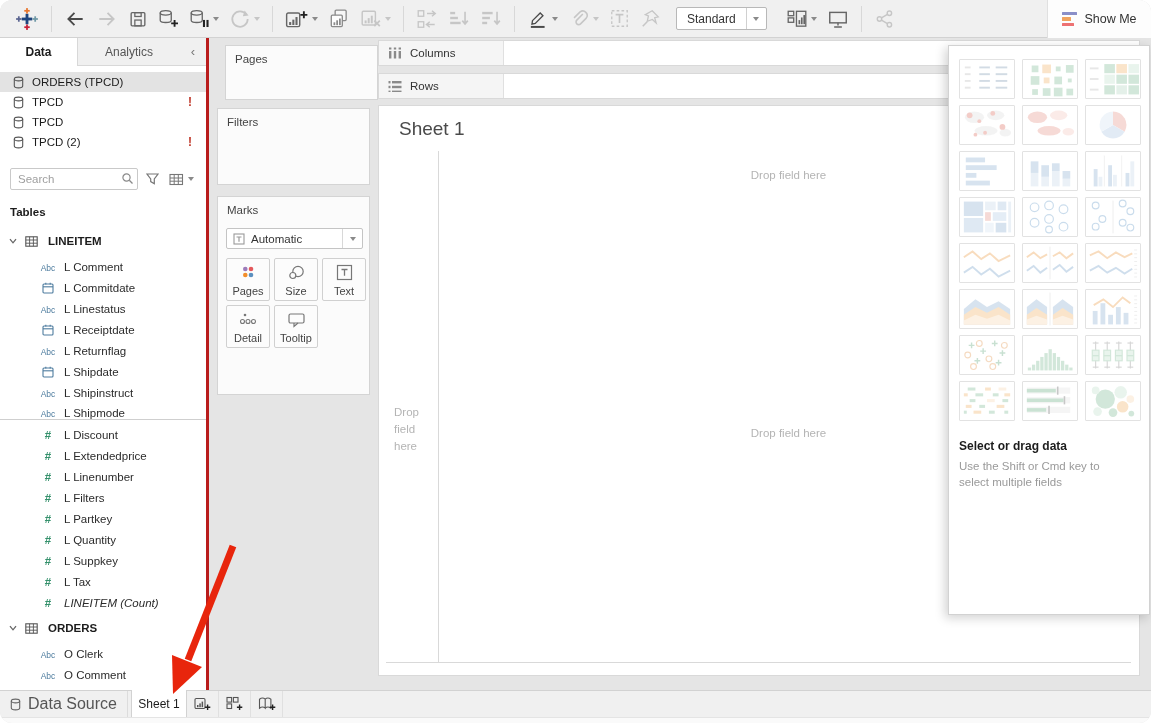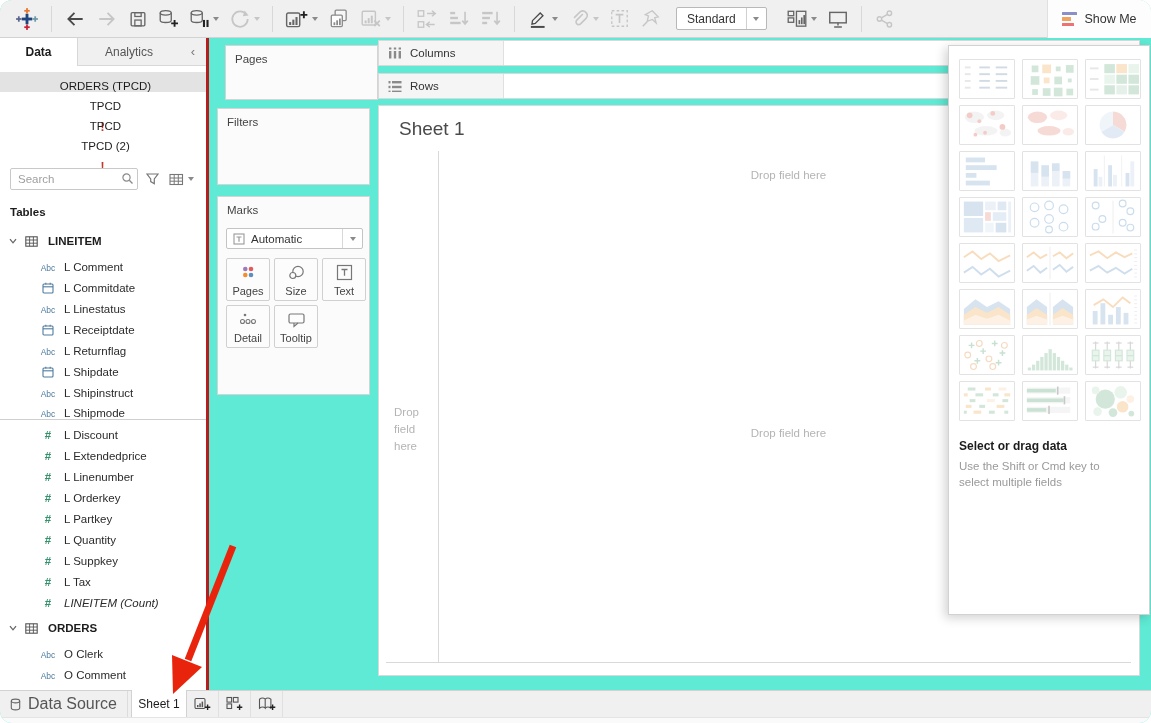--- a/index.html
+++ b/index.html
@@ -1,17 +1,17 @@
 <!DOCTYPE html>
 <html><head>
 <meta charset="utf-8">
 <style>
   * { margin:0; padding:0; box-sizing:border-box; }
   html,body { width:1151px; height:723px; font-family:"Liberation Sans",sans-serif; font-size:11.5px; color:#333; }
-  .app { position:relative; width:1151px; height:723px; background:#5eead4; overflow:hidden;border-radius:12px; }
+  .app { position:relative; width:1151px; height:723px; background:#e5e5e5; overflow:hidden;border-radius:12px; }
 
   
   .toolbar { position:absolute; left:0; top:0; width:1151px; height:38px; background:#f0f0f0; border-bottom:1px solid #d2d2d2; display:flex; align-items:center; padding-left:10px; }
   .tb-sep { width:1px; height:26px; background:#d8d8d8; margin:0 7px; }
   .tb-btn { display:flex; align-items:center; justify-content:center; height:30px; padding:0 5px; border-radius:2px; }
   .caret { width:0; height:0; border-left:3.5px solid transparent; border-right:3.5px solid transparent; border-top:4px solid #8a8a8a; margin-left:3px; }
   .caret.dis { border-top-color:#c6c6c6; }
   .std-select { display:flex; align-items:center; height:23px; background:#fff; border:1px solid #b8b8b8; border-radius:2px; margin-left:10px; }
   .std-select .lbl { padding:0 10px; font-size:12px; color:#333; min-width:62px; }
   .std-select .cbox { width:20px; height:100%; border-left:1px solid #d0d0d0; display:flex; align-items:center; justify-content:center; }
@@ -20,21 +20,21 @@
   .sm-bars i { display:block; height:3.5px; border-radius:0.5px; }
 
   
   .lp { position:absolute; left:0; top:38px; width:209px; height:652px; background:#fff; border-right:3px solid #b91c1c; overflow:hidden; }
   .lp-tabs { display:flex; height:28px; background:#f0f0f0; border-bottom:1px solid #d8d8d8; align-items:stretch; }
   .lp-tab { display:flex; align-items:center; justify-content:center; font-size:12px; color:#555; }
   .lp-tab.active { background:#fff; width:78px; border-right:1px solid #d8d8d8; color:#1c1c1c; font-weight:bold; margin-bottom:-1px; }
   .lp-tab.inactive { flex:1; }
   .lp-collapse { width:26px; display:flex; align-items:center; justify-content:center; color:#777; font-size:13px; }
   .ds-list { padding-top:6px; }
-  .ds-row { display:flex; align-items:center; height:20px; padding:0 8px 0 13px; gap:8px;flex-direction:column; }
+  .ds-row { display:flex; align-items:center; height:20px; padding:0 8px 0 13px; gap:8px; }
   .ds-row.selected { background:#e3e3e3; }
   .ds-name { font-size:11.5px; color:#1c1c1c; flex:1; white-space:nowrap; }
   .ds-warn { color:#c0392b; font-weight:bold; font-size:12px; padding-right:6px; }
   .search-row { margin-top:15px; display:flex; align-items:center; padding:0 8px 0 10px; height:24px; gap:4px; }
   .search-box { position:relative; width:128px; height:22px; }
   .search-box input { width:100%; height:100%; border:1px solid #c9c9c9; border-radius:2px; font-family:"Liberation Sans",sans-serif; font-size:11.5px; padding:0 20px 0 7px; color:#333; background:#fff; }
   .search-box input::placeholder { color:#9f9f9f; }
   .search-mag { position:absolute; right:4px; top:4px; }
   .tables-label { margin-top:15px; padding-left:10px; font-weight:bold; font-size:11.5px; color:#1c1c1c; height:16px; }
   .grp-hdr { display:flex; align-items:center; height:22px; margin-top:8px; padding-left:8px; gap:7px; }
@@ -417,21 +417,21 @@
         <div class="f-row">
           <span class="fi fi-num">#</span>
           <span class="f-label">L Extendedprice</span>
         </div>
         <div class="f-row">
           <span class="fi fi-num">#</span>
           <span class="f-label">L Linenumber</span>
         </div>
         <div class="f-row">
           <span class="fi fi-num">#</span>
-          <span class="f-label">L Orderkey</span>
+          <span class="f-label">L Filters</span>
         </div>
         <div class="f-row">
           <span class="fi fi-num">#</span>
           <span class="f-label">L Partkey</span>
         </div>
         <div class="f-row">
           <span class="fi fi-num">#</span>
           <span class="f-label">L Quantity</span>
         </div>
         <div class="f-row">

